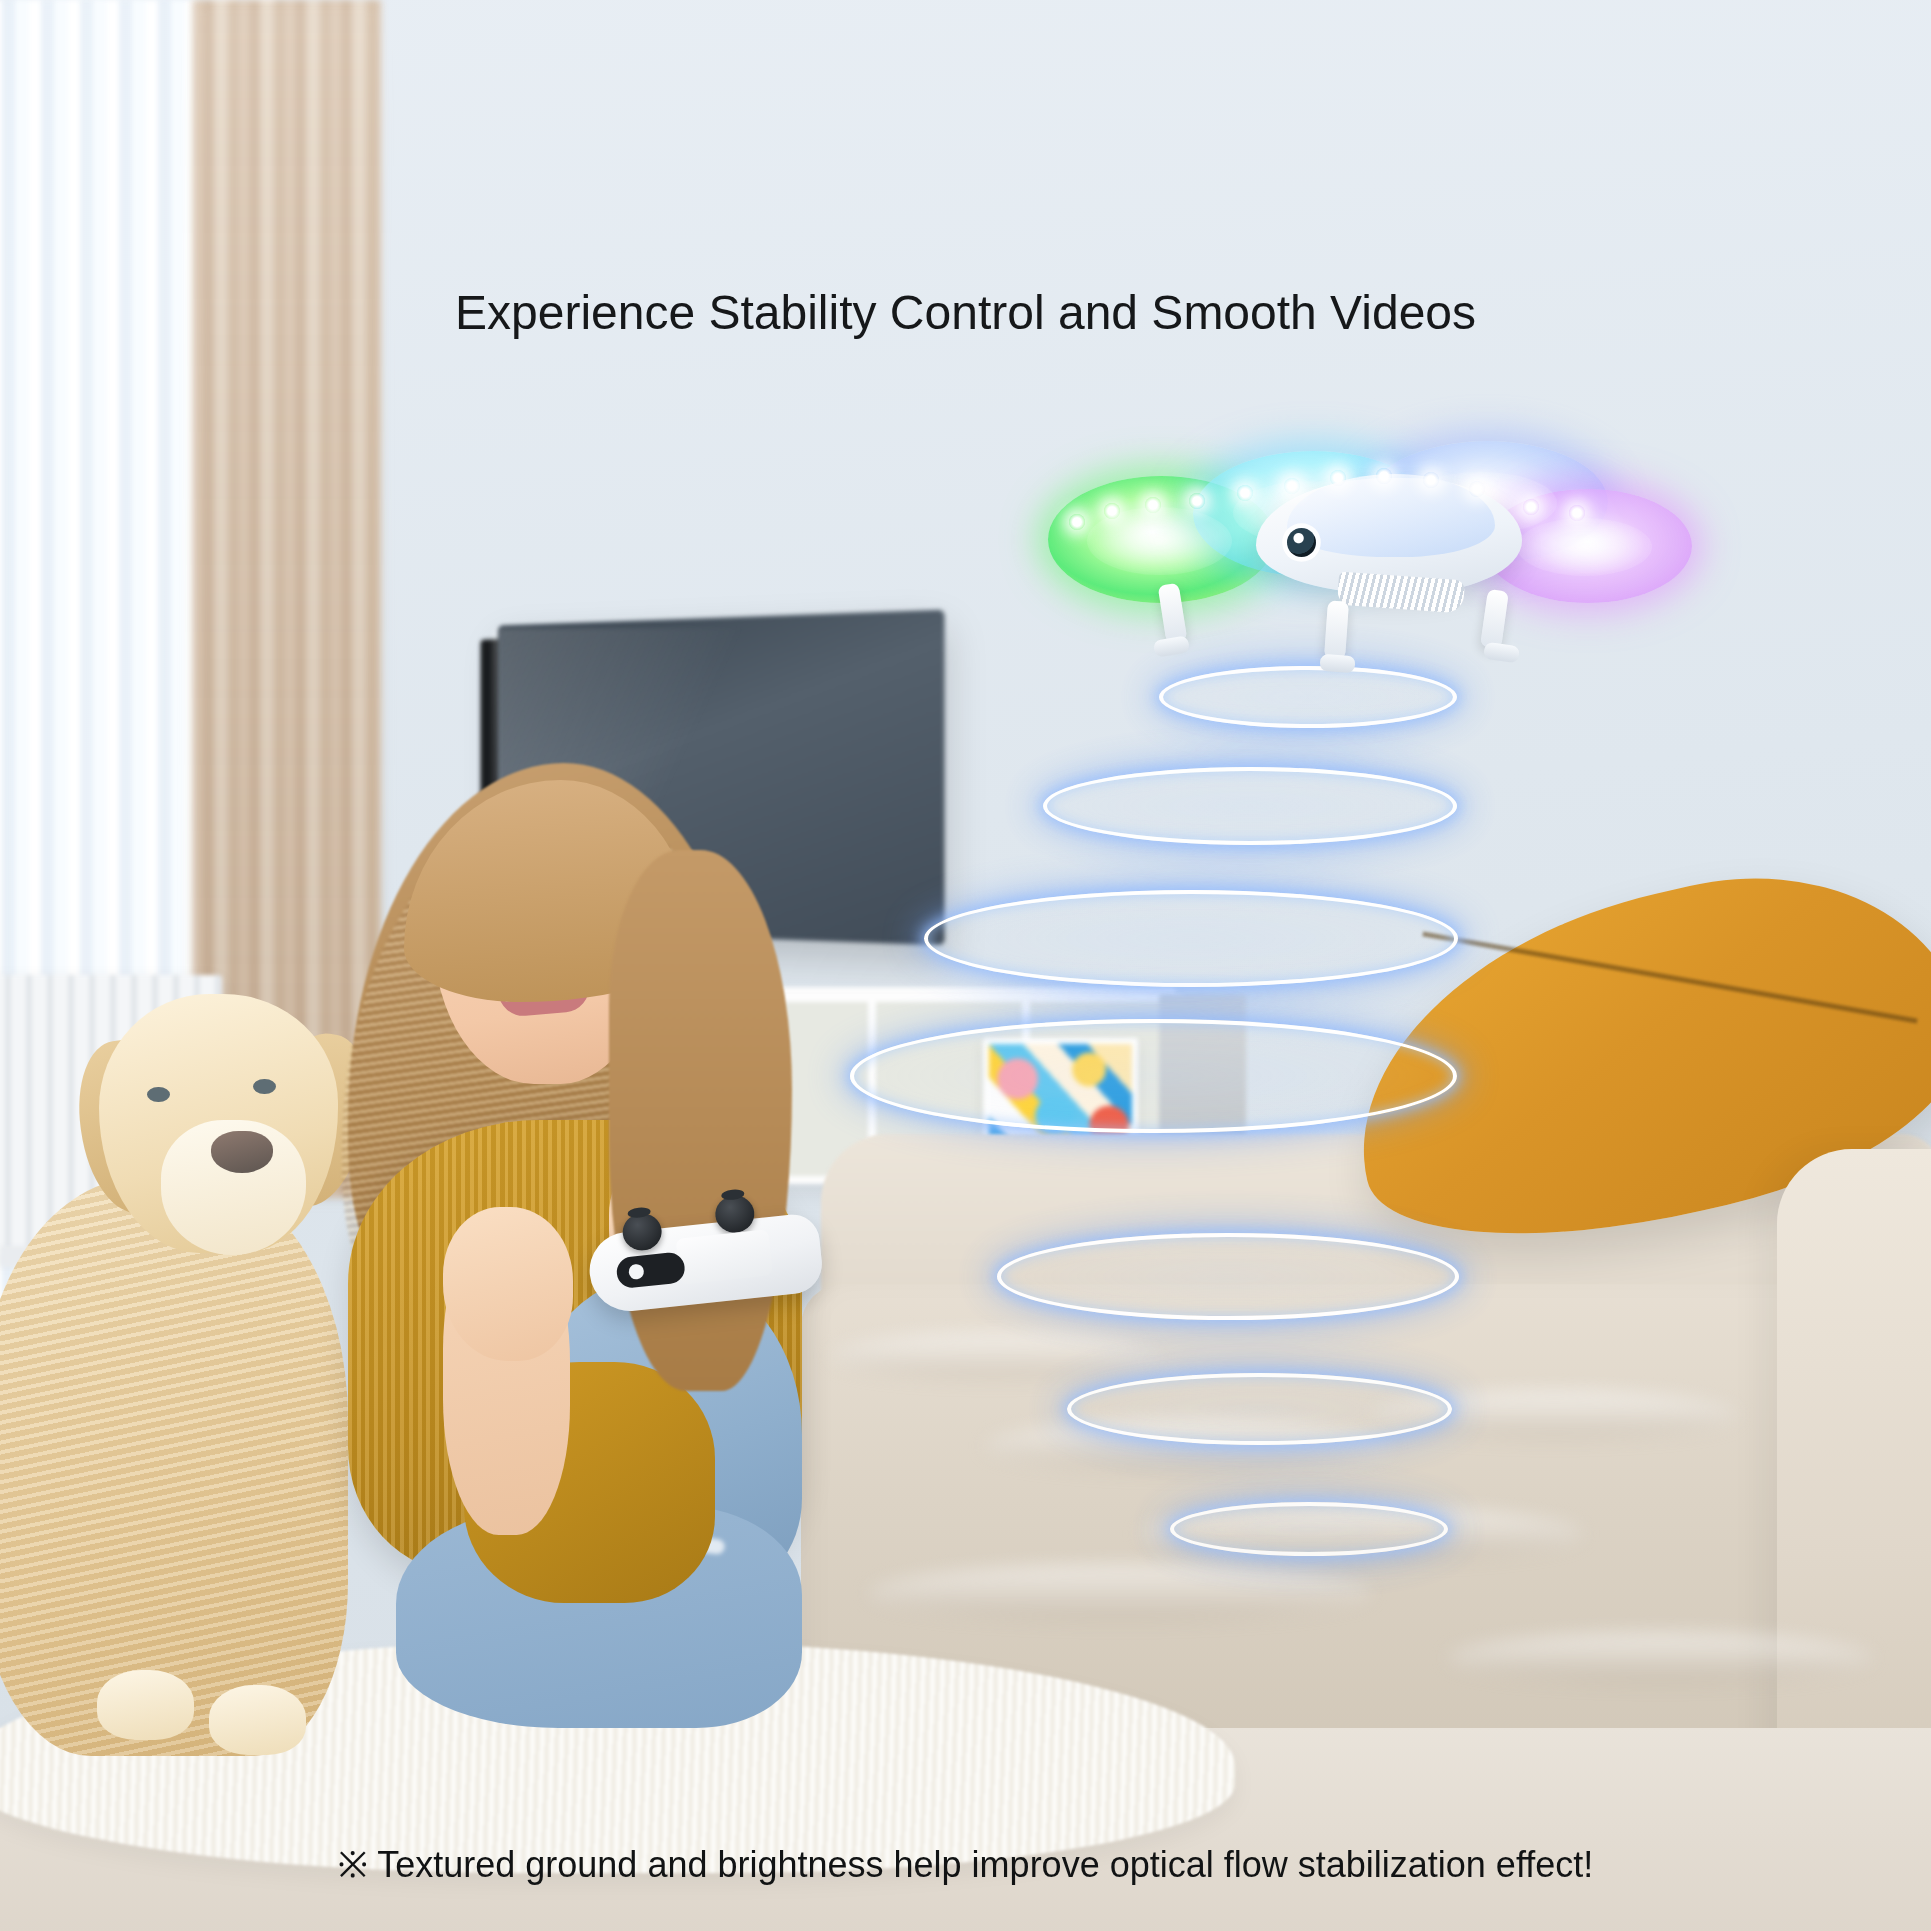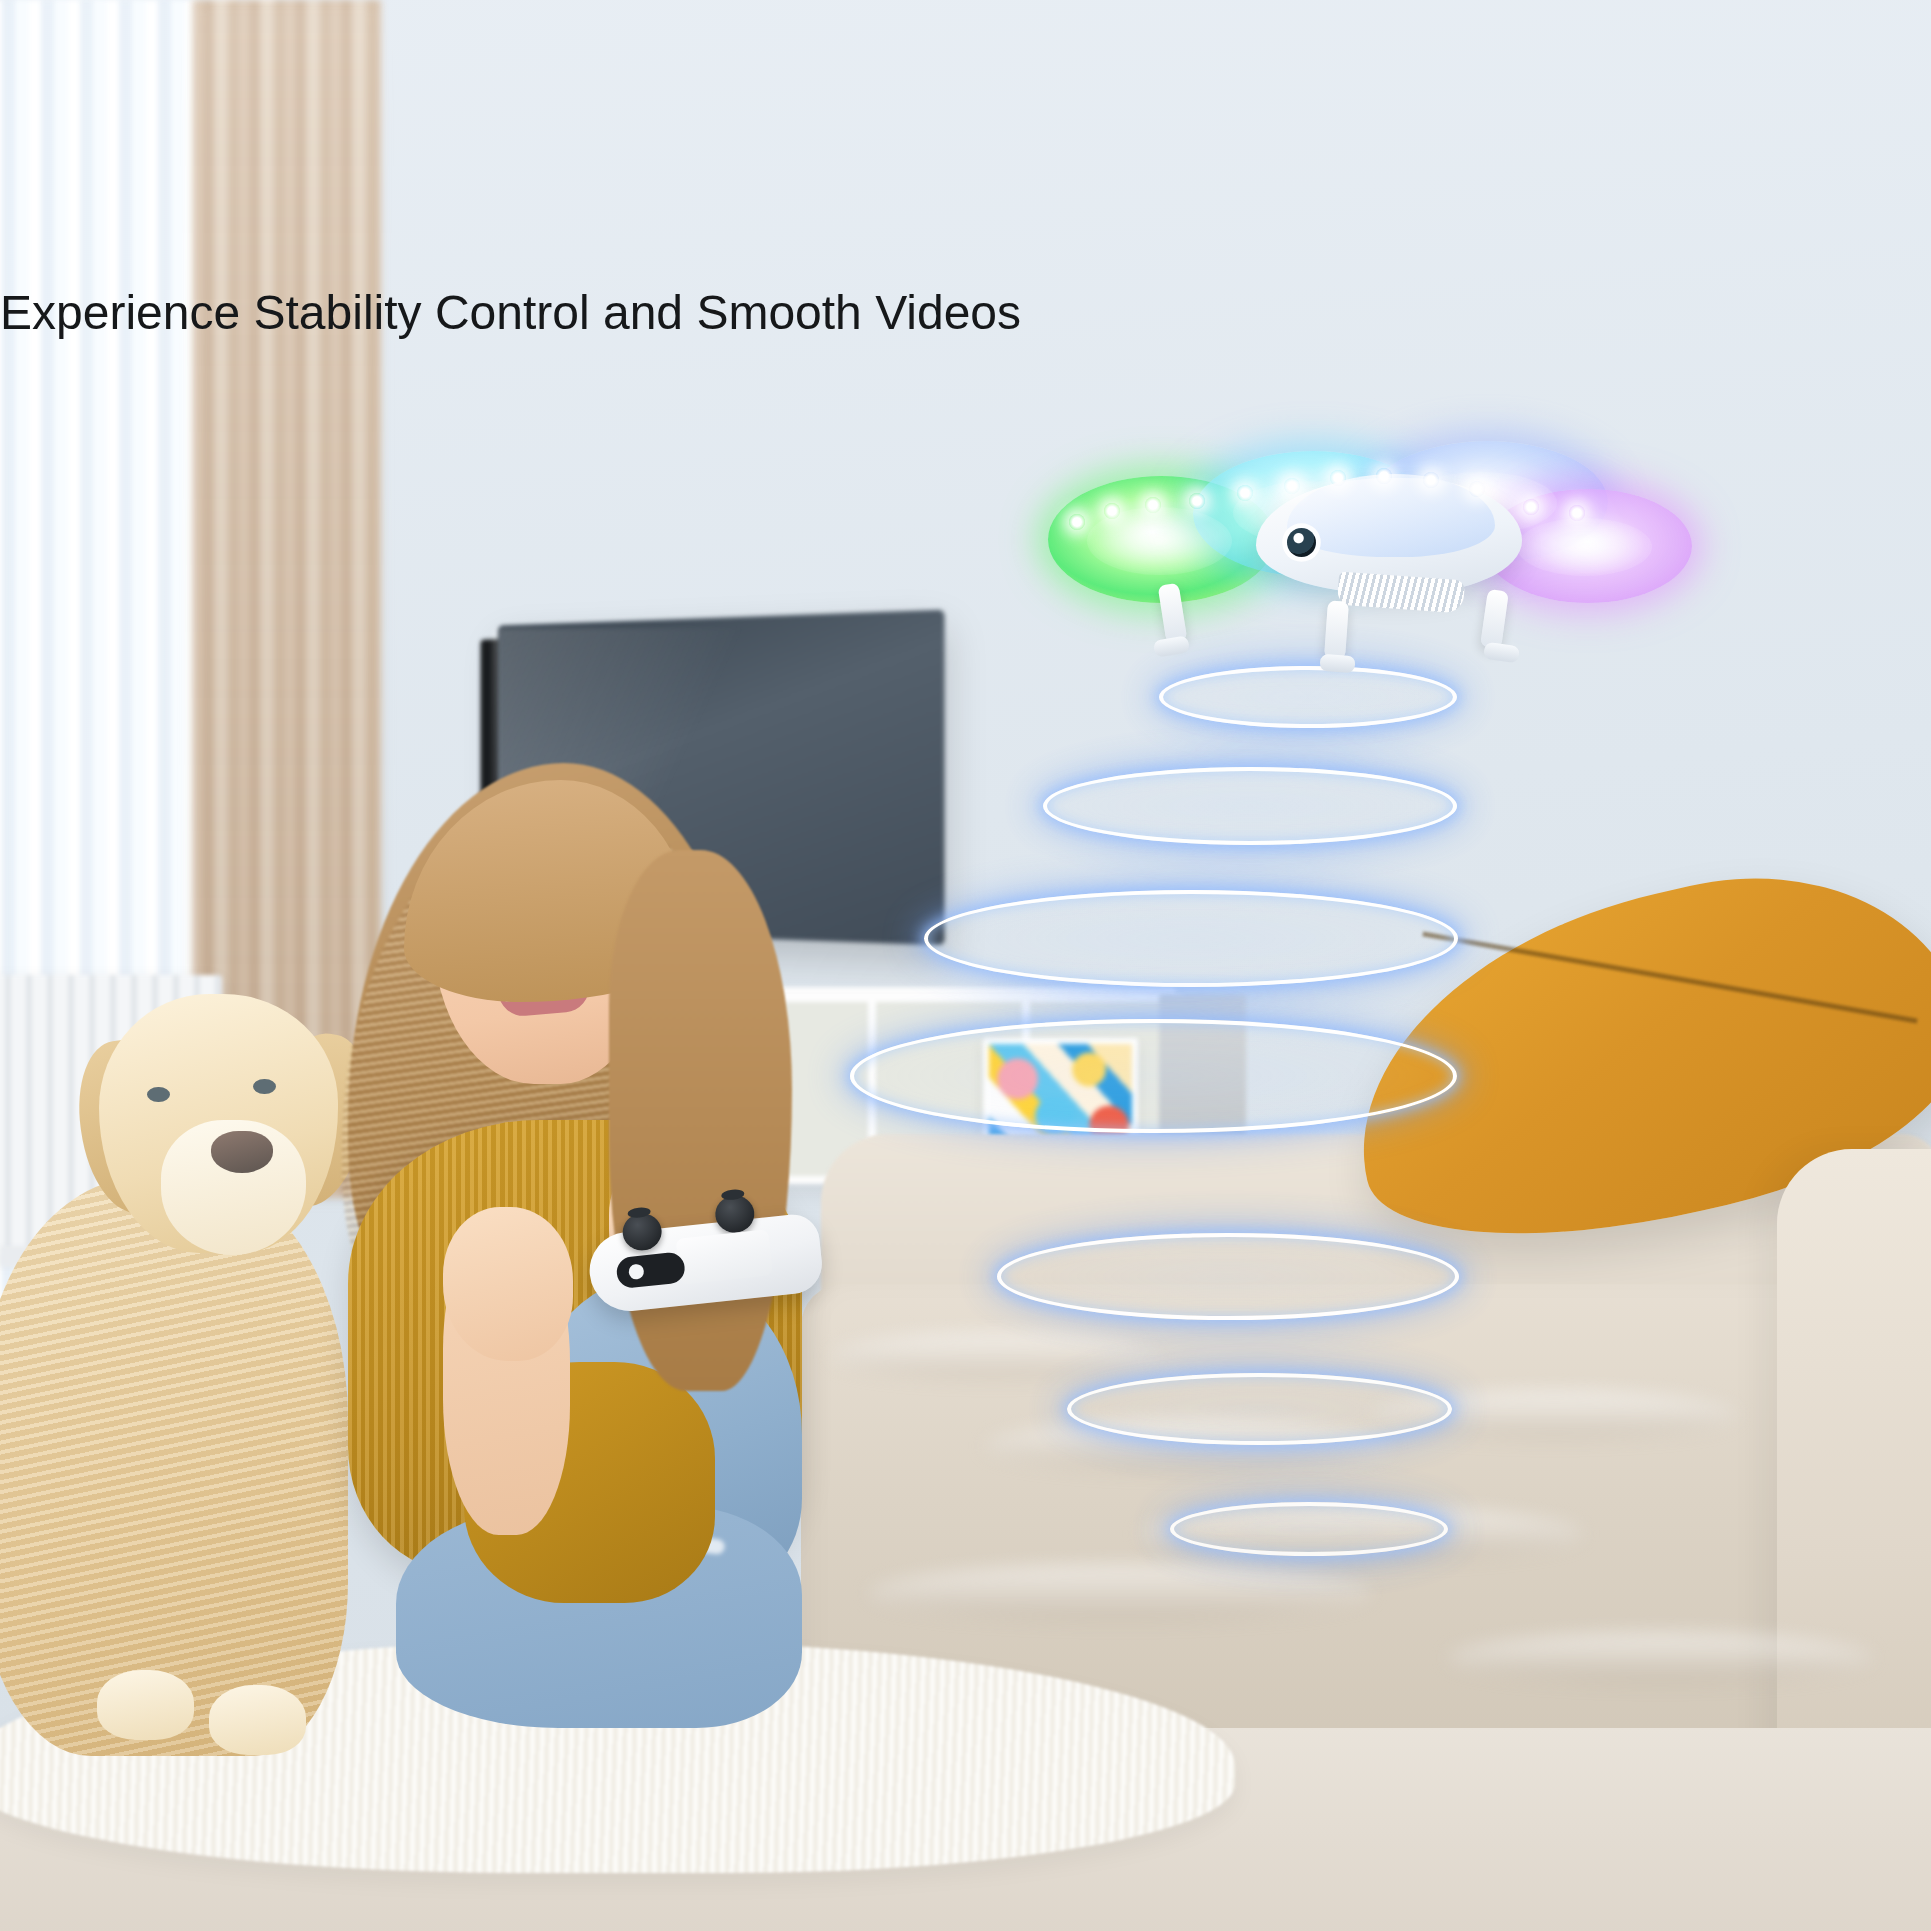--- a/index.html
+++ b/index.html
@@ -443,20 +443,21 @@
   
   .title{
     position:absolute;left:0;top:92px;width:1931px;
     text-align:center;
     font-size:102px;font-weight:700;letter-spacing:-1px;
     color:#000;line-height:1;
     font-family:"DejaVu Sans","Liberation Sans",sans-serif;
   }
   .subtitle{
     position:absolute;left:0;top:285px;width:1931px;
+    text-align:center;
     font-size:48px;font-weight:400;color:#16181a;
     font-family:"Liberation Sans",sans-serif;
   }
   .footnote{
     position:absolute;left:0;top:1839px;width:1931px;
     text-align:center;
     font-size:36px;font-weight:400;color:#111314;
     font-family:"Liberation Sans",sans-serif;
   }
 </style>
@@ -598,15 +599,16 @@
         <div class="d-led" style="left: 282px; top: 31px;"></div>
         <div class="d-led" style="left: 328px; top: 29px;"></div>
         <div class="d-led" style="left: 375px; top: 33px;"></div>
         <div class="d-led" style="left: 421px; top: 42px;"></div>
         <div class="d-led" style="left: 475px; top: 60px;"></div>
         <div class="d-led" style="left: 521px; top: 66px;"></div>
       </div>
   </div>
 
   <div class="subtitle">Experience Stability Control and Smooth Videos</div>
+  <div class="footnote">※ Textured ground and brightness help improve optical flow stabilization effect!</div>
 
 </div>
 
 
 </body></html>

